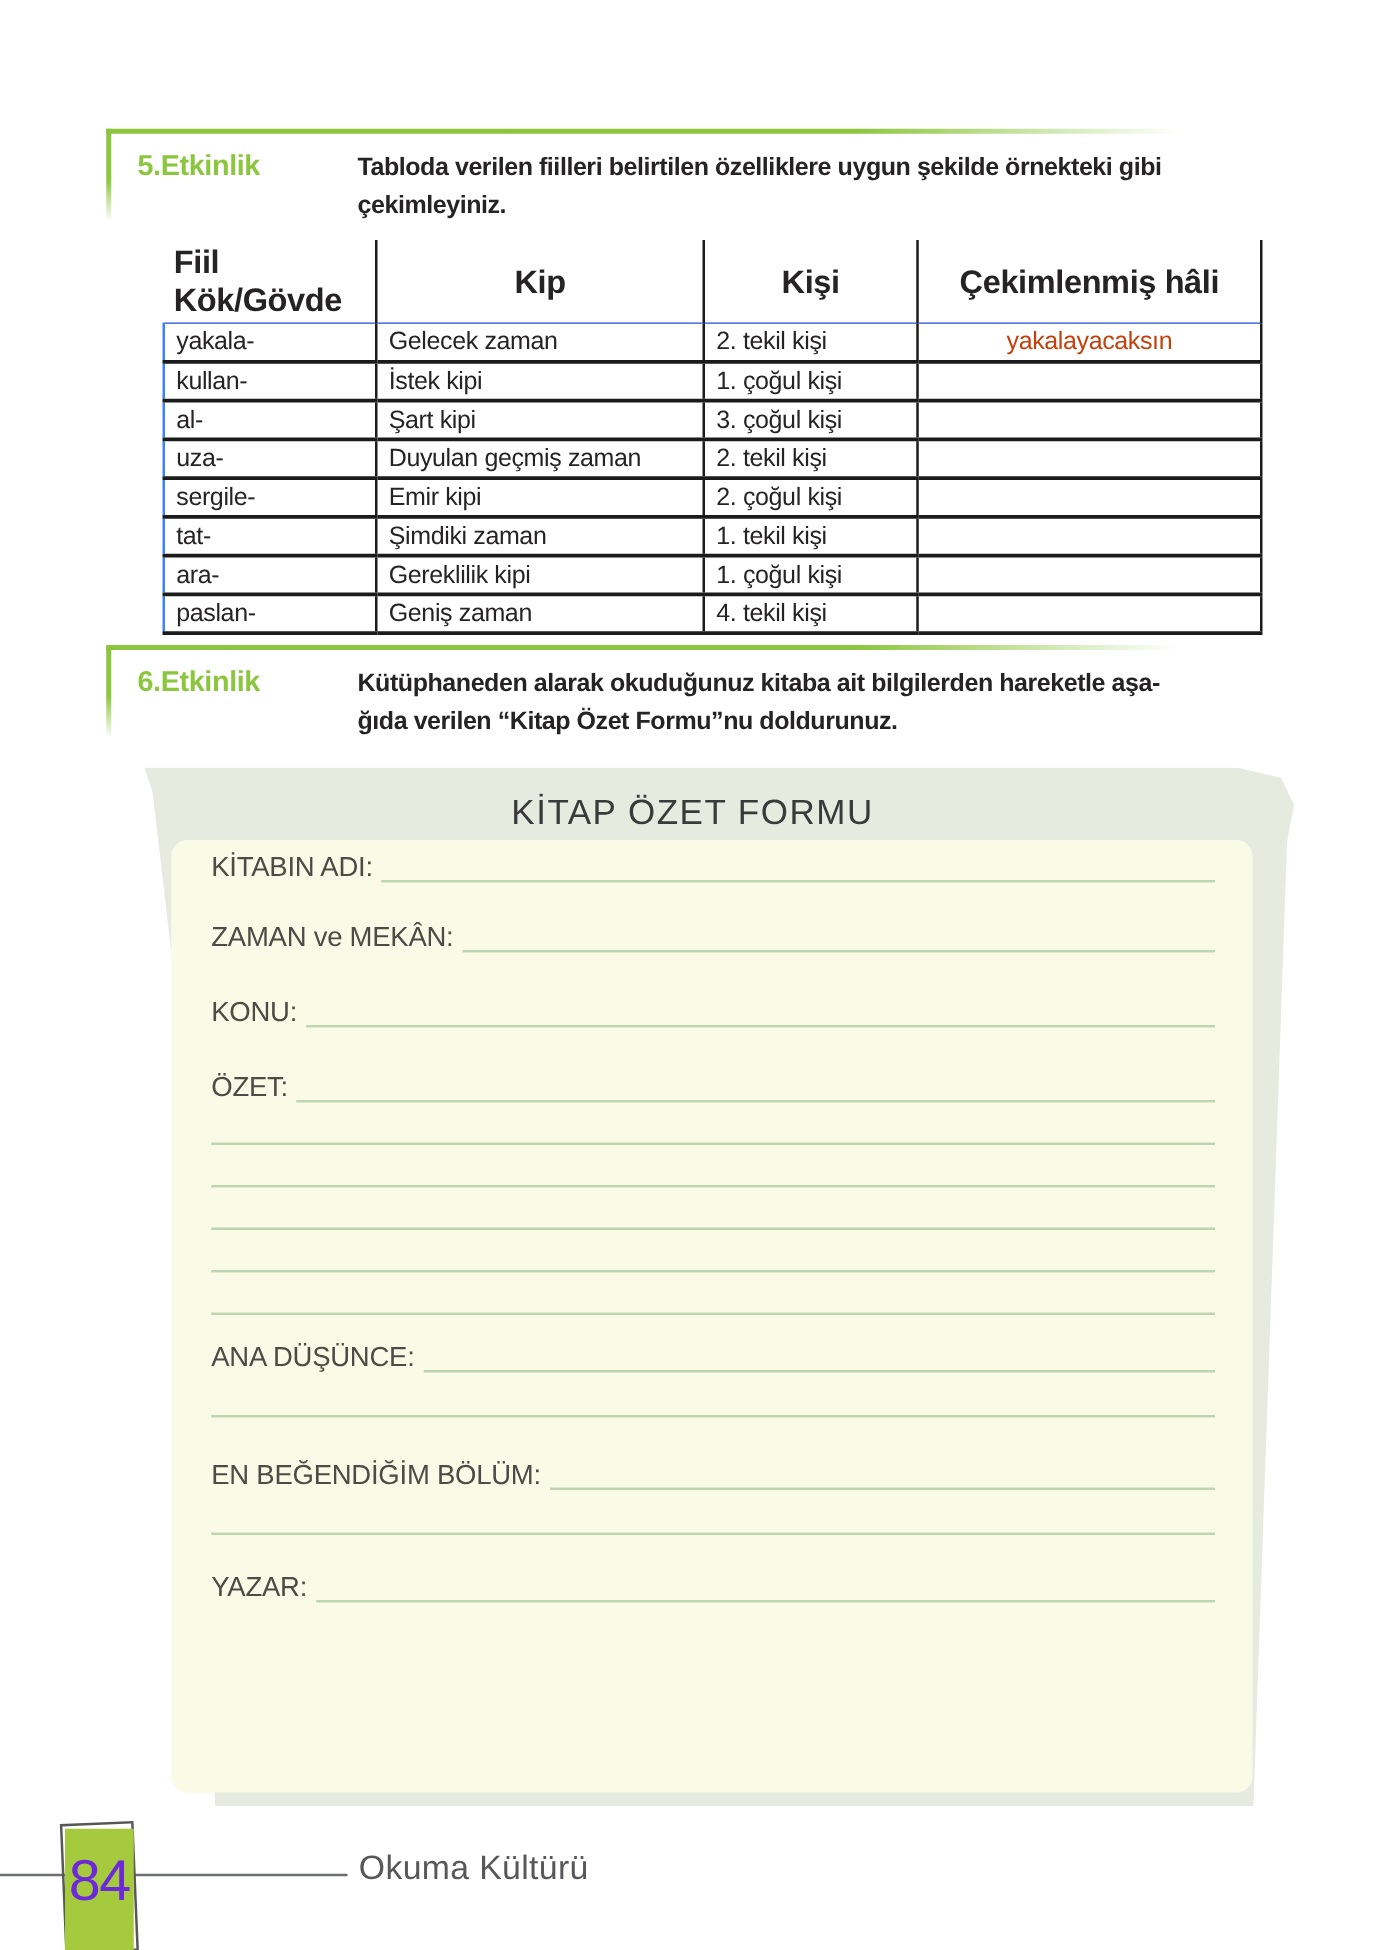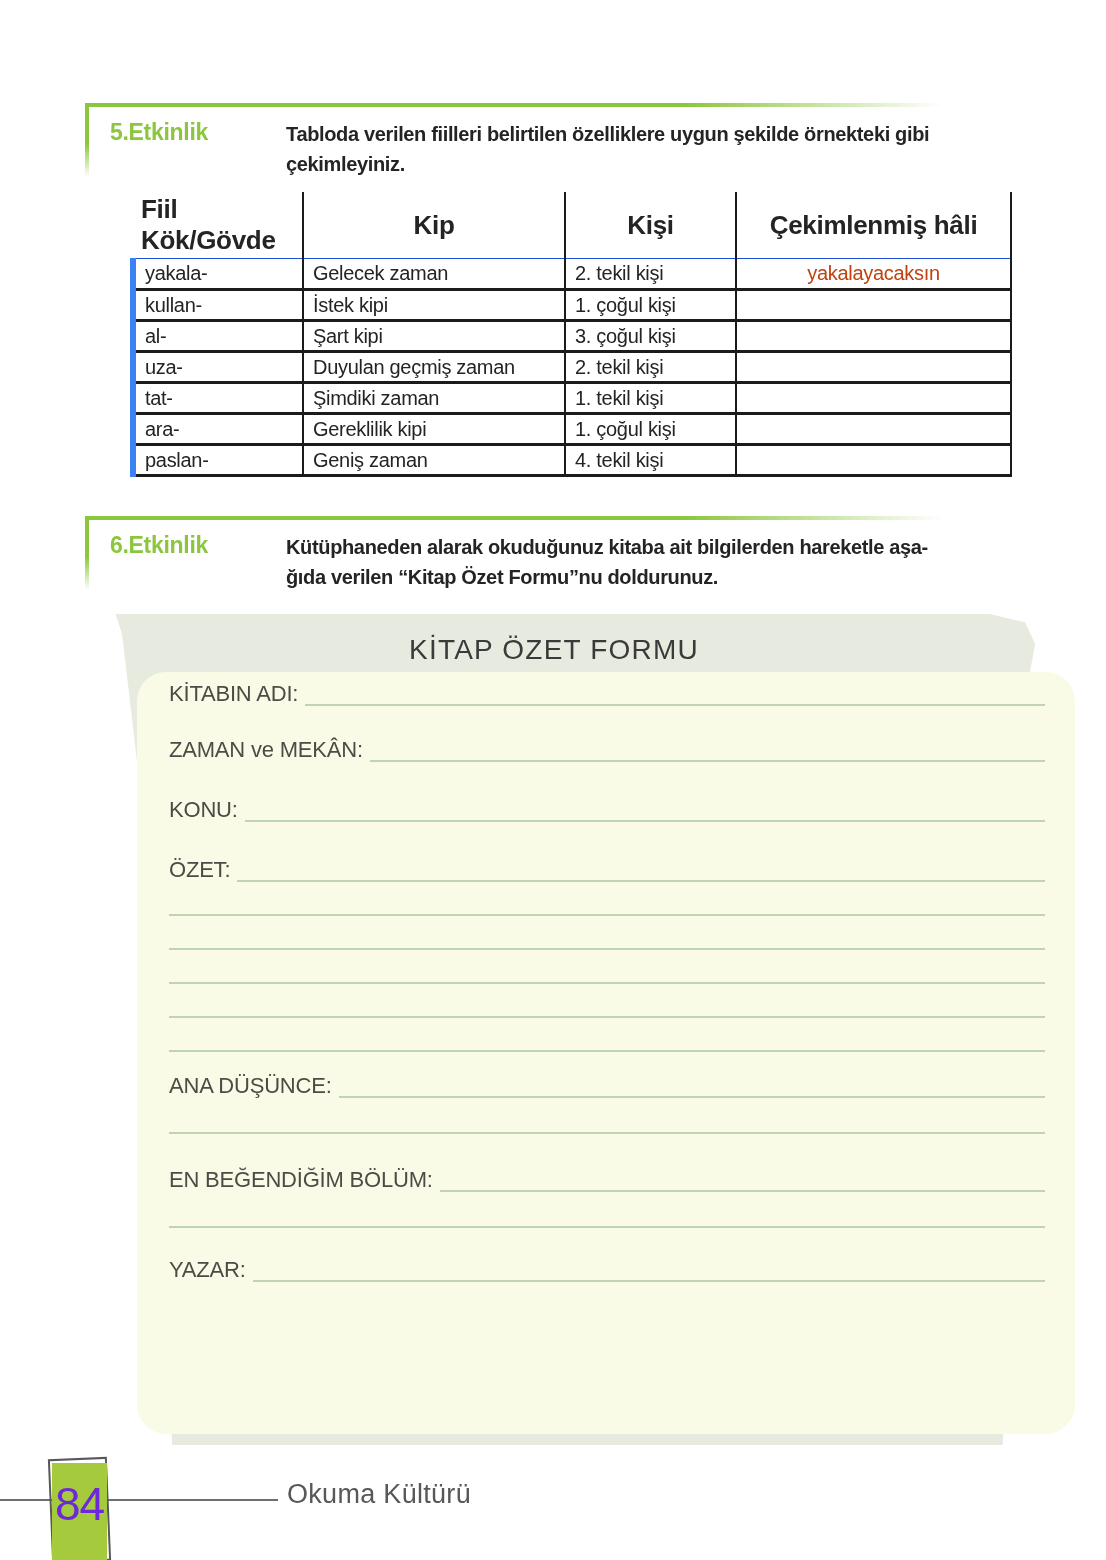--- a/index.html
+++ b/index.html
@@ -25,32 +25,32 @@
     width:878px; }
   table.conj col.c1{width:170px;} table.conj col.c2{width:262px;}
   table.conj col.c3{width:171px;} table.conj col.c4{width:275px;}
   table.conj th { font-size:26px; font-weight:bold; height:38px; letter-spacing:-0.3px;
     border-right:2px solid #1b1b1b; border-bottom:1px solid #1d4ed8; padding:2px 8px;
     text-align:center; vertical-align:middle; }
   table.conj th:first-child { text-align:left; }
   table.conj td { font-size:20px; height:31px; letter-spacing:-0.3px;
     border-right:2px solid #1b1b1b; border-bottom:3px solid #1b1b1b;
     padding:1px 9px; text-align:left; vertical-align:middle; }
-  table.conj td:first-child { border-left:6px solid #3b82f6; }
+  table.conj td:first-child { border-left:2px solid #3b82f6; }
   table.conj td.answer { text-align:center; color:#c2410c; }
 
   
   .form-wrap { position:absolute; left:110px; top:614px; width:928px; height:831px; }
   .form-bg { position:absolute; inset:0; background:#e7ebdf;
     clip-path:polygon(0.6% 0%, 94.8% 0%, 98.6% 1%, 99.7% 3.6%, 99.1% 7.2%,
       96.2% 100%, 6.7% 100%, 3.2% 20.5%, 1.3% 2.4%); }
   .form-title { position:absolute; left:0; right:40px; top:20px; text-align:center;
     font-size:28px; letter-spacing:1.2px; color:#3a3a3a; }
-  .form-inner { position:absolute; left:27px; top:58px; width:938px; height:762px;
-    background:#fafbe6; border-radius:29px; padding:6px 30px 0 32px; }
+  .form-inner { position:absolute; left:27px; top:58px; width:865px; height:762px;
+    background:#fafbe6; border-radius:13px; padding:6px 30px 0 32px; }
   .field-row { display:flex; align-items:flex-end; height:34px; }
   .field-label { font-size:22px; color:#4c4c46; letter-spacing:-0.2px;
     line-height:1.1; white-space:nowrap; }
   .rule { flex:1; border-bottom:2px solid #bfd5b2; margin-left:7px; height:100%; }
   .xline { border-bottom:2px solid #bfd5b2; height:34px; }
   .f-kahramanlar{margin-top:22px;} .f-zaman{margin-top:22px;} .f-konu{margin-top:26px;}
   .f-ozet{margin-top:26px;} .f-ana{margin-top:12px;} .f-ana .xline{height:36px;}
   .f-begen{margin-top:24px;} .f-begen .xline{height:36px;} .f-yazar{margin-top:20px;}
 
   
@@ -114,20 +114,26 @@
           <td>3. çoğul kişi</td>
           <td class="answer"></td>
         </tr>
         <tr>
           <td>uza-</td>
           <td>Duyulan geçmiş zaman</td>
           <td>2. tekil kişi</td>
           <td class="answer"></td>
         </tr>
         <tr>
+          <td>sergile-</td>
+          <td>Emir kipi</td>
+          <td>2. çoğul kişi</td>
+          <td class="answer"></td>
+        </tr>
+        <tr>
           <td>tat-</td>
           <td>Şimdiki zaman</td>
           <td>1. tekil kişi</td>
           <td class="answer"></td>
         </tr>
         <tr>
           <td>ara-</td>
           <td>Gereklilik kipi</td>
           <td>1. çoğul kişi</td>
           <td class="answer"></td>

